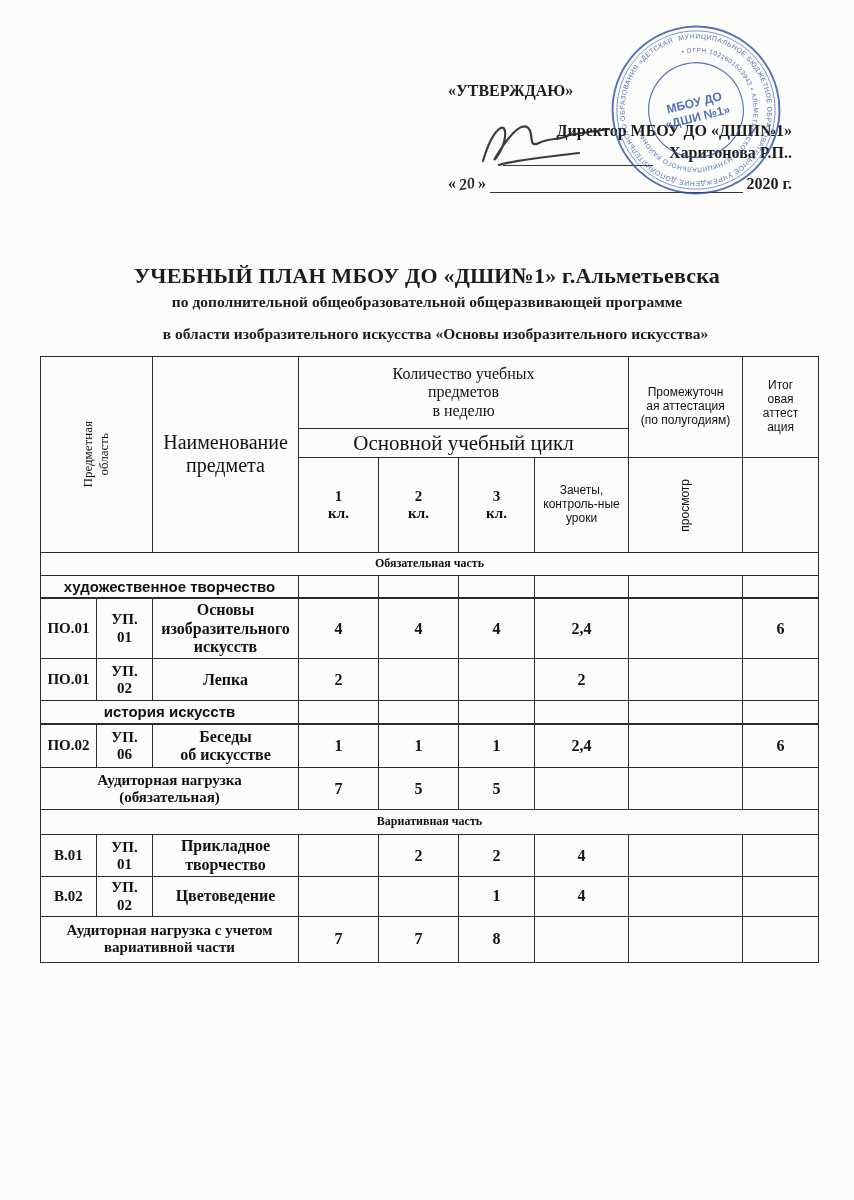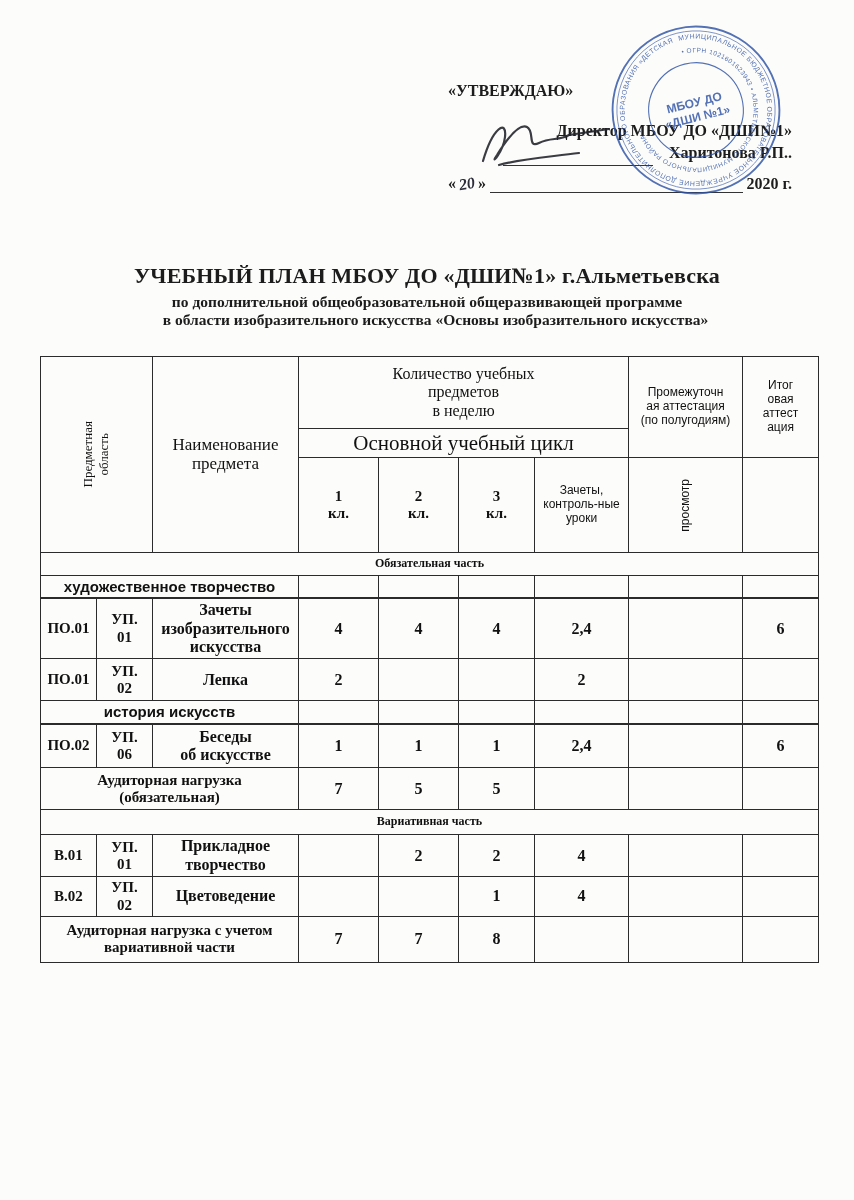--- a/index.html
+++ b/index.html
@@ -28,29 +28,29 @@
   .stamp { position:absolute; left:610px; top:24px; width:172px; height:172px;
            transform:rotate(-14deg); opacity:.82; }
   .sc { fill:none; stroke:#2f53a7; }
   .ringtext { fill:#2f53a7; font-family:"Liberation Sans", sans-serif; letter-spacing:.6px; }
   .stampcenter { fill:#2f53a7; font-weight:bold; font-size:14px; font-family:"Liberation Sans", sans-serif; }
 
   
   .titleblock { position:absolute; top:263px; left:0; width:100%; text-align:center; font-weight:bold; }
   .t1 { font-size:22px; letter-spacing:.2px; }
   .t2 { font-size:15.5px; margin-top:4px; }
-  .t3 { font-size:15.5px; margin-top:0;padding-left:17px; }
+  .t3 { font-size:15.5px; margin-top:14px;padding-left:17px; }
   .tnote { font-family:"Liberation Sans", sans-serif; font-size:12.5px; text-align:right; padding-right:94px; margin-top:5px; }
 
   
   .plan { position:absolute; left:40px; top:356px; width:778px;
           border-collapse:collapse; table-layout:fixed; }
   .plan td { border:1px solid #2b2b2b; text-align:center; vertical-align:middle;
              white-space:pre-line; padding:2px 3px; color:#111; line-height:1.15; }
-  .hname  { font-size:17px; }
+  .hname  { font-size:20px; }
   .hqty   { font-size:16px; }
   .hcycle { font-size:21px; }
   .hgrade { font-weight:bold; font-size:15px; }
   .hsmall { font-family:"Liberation Sans", sans-serif; font-size:12px;
             text-align:left; vertical-align:top; padding:6px 4px 2px 8px; }
   .htests { vertical-align:middle; }
   .vert   { writing-mode:vertical-rl; transform:rotate(180deg); margin:0 auto;
             font-size:13px; max-height:118px; line-height:1.25; }
   .vsmall { font-family:"Liberation Sans", sans-serif; font-size:12px; max-height:100px; }
   .code   { font-weight:bold; font-size:15px; line-height:1.1; }
@@ -174,21 +174,21 @@
         <td></td>
         <td></td>
         <td></td>
         <td></td>
       </tr>
 
       <tr style="height:60px">
         <td class="code">ПО.01</td>
         <td class="code">УП.
 01</td>
-        <td class="name">Зачеты изобразительного искусства</td>
+        <td class="name">Основы изобразительного искусств</td>
         <td class="num">4</td>
         <td class="num">4</td>
         <td class="num">4</td>
         <td class="num">2,4</td>
         <td class="num"></td>
         <td class="num">6</td>
       </tr>
 
       <tr style="height:42px">
         <td class="code">ПО.01</td>

